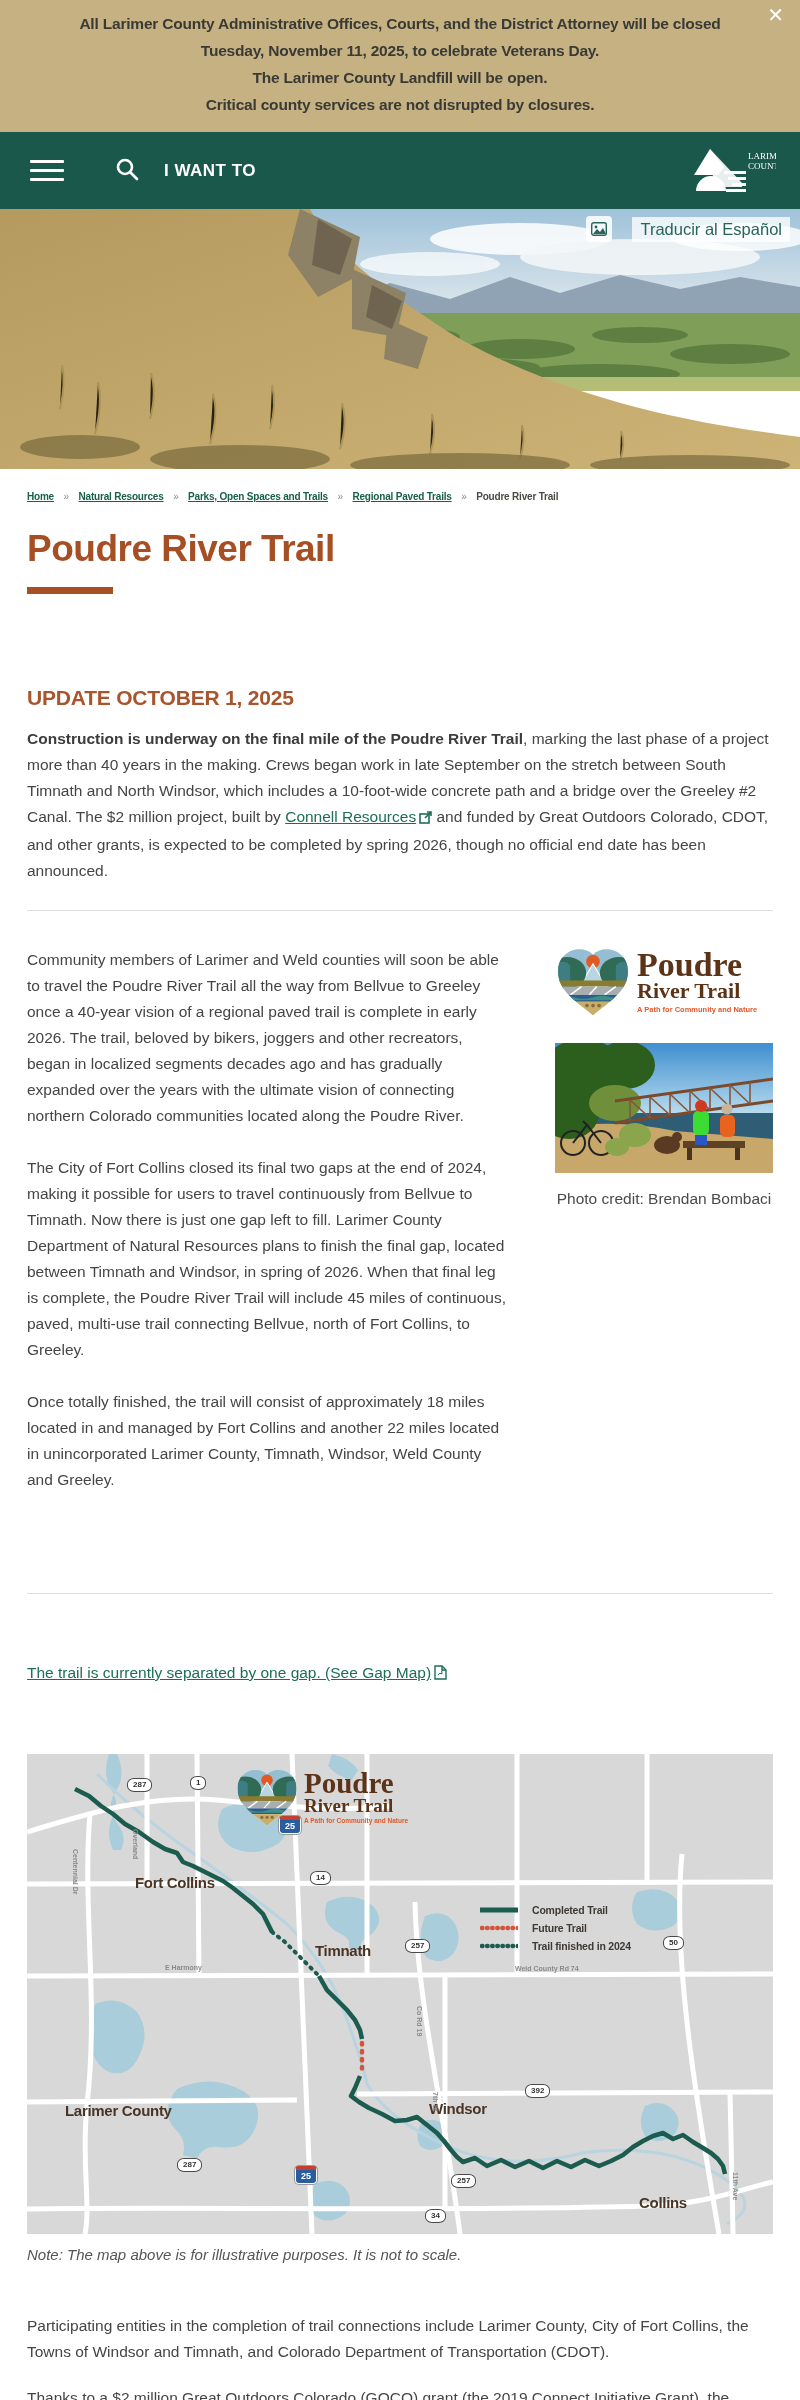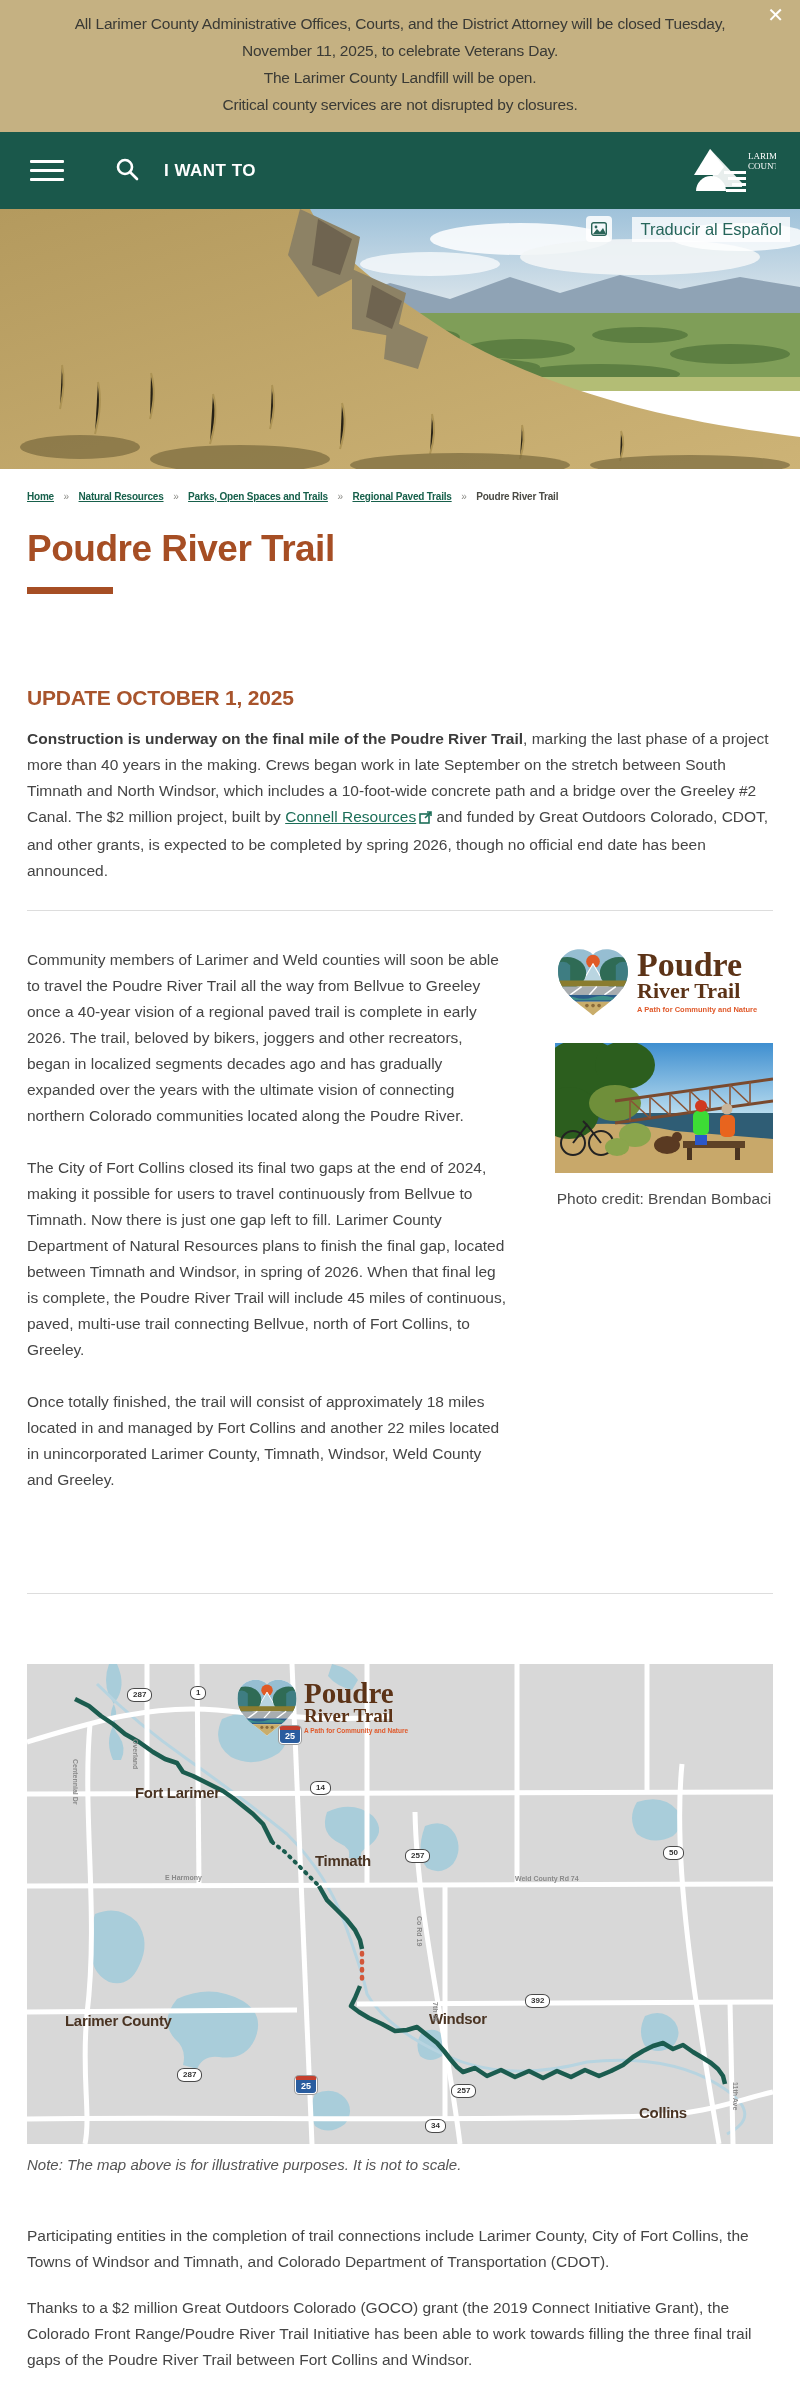--- a/index.html
+++ b/index.html
@@ -3,21 +3,21 @@
 <meta charset="utf-8">
 <style>
   * { margin:0; padding:0; box-sizing:border-box; }
   html,body { width:800px; }
   body {
     width:800px; height:2400px; overflow:hidden; background:#fff;
     font-family:"Liberation Sans","DejaVu Sans",sans-serif; color:#454545;
   }
   
   .alert { position:relative; background:#c5b182; padding:10px 60px 14px; text-align:center; }
-  .alert p { color:#3a3a35; font-weight:normal; font-size:15.5px; line-height:27px; letter-spacing:-.2px; }
+  .alert p { color:#3a3a35; font-weight:bold; font-size:15.5px; line-height:27px; letter-spacing:-.2px; }
   .alert .close { position:absolute; top:4px; right:16px; color:#fff; font-size:20px; font-weight:bold; cursor:pointer; line-height:22px; }
   
   .hdr { background:#1a584b; height:77px; display:flex; align-items:center; padding:0 18px; }
   .burger { width:34px; cursor:pointer; margin-left:12px; }
   .burger span { display:block; height:3px; background:#fff; margin:6px 0; border-radius:1px; }
   .search { margin-left:50px; cursor:pointer; }
   .iwant { color:#fff; font-weight:bold; font-size:17px; letter-spacing:.5px; margin-left:24px; cursor:pointer; }
   .hdr-logo { margin-left:auto; margin-right:6px; cursor:pointer; }
   
   .hero { position:relative; height:260px; overflow:hidden; }
@@ -303,20 +303,25 @@
               <ellipse cx="62" cy="104" rx="12" ry="9"></ellipse>
             </g>
         </svg>
       </div>
       <div class="caption">Photo credit: Brendan Bombaci</div>
     </div>
   </div>
 
   <hr class="rule r2">
 
+  <p class="gaplink"><a class="tlink">The trail is currently separated by one gap. (See Gap Map)</a><span class="pdf-ic"><svg width="13" height="15" viewBox="0 0 13 15">
+          <path d="M1,1 L8,1 L12,5 L12,14 L1,14 Z" fill="none" stroke="#1c6e58" stroke-width="1.4"></path>
+          <path d="M8,1 L8,5 L12,5" fill="none" stroke="#1c6e58" stroke-width="1.4"></path>
+          <path d="M4,10 q2,-3 4,-1 q-1,-4 1,-4" fill="none" stroke="#1c6e58" stroke-width="1"></path>
+        </svg></span></p>
 
   <div class="map-wrap">
     <svg class="base" width="746" height="480" viewBox="0 0 746 480">
       <rect width="746" height="480" fill="#d8d8d8"></rect>
 
       <g fill="#a9cdda">
         <path d="M90,0 q10,22 -2,38 q-10,16 4,34 q8,12 2,24 l-8,0 q-8,-18 0,-34 q8,-14 -4,-30 q-6,-16 0,-32 Z"></path>
         <path d="M195,55 q30,-14 55,4 q18,14 2,30 q-25,16 -48,4 q-20,-14 -9,-38 Z"></path>
         <path d="M300,148 q26,-12 46,4 q14,16 -4,30 q-10,4 -8,14 l-12,-2 q2,-10 -8,-14 q-22,-10 -14,-32 Z"></path>
         <path d="M398,162 q20,-8 30,8 q8,16 -2,30 q-12,12 -26,4 q-12,-14 -2,-42 Z"></path>
@@ -367,22 +372,42 @@
       <svg width="64" height="59" viewBox="0 0 100 92">
           <use href="#prt-emblem"></use>
         </svg>
       <div>
         <div class="l1">Poudre</div>
         <div class="l2">River Trail</div>
         <div class="l3">A Path for Community and Nature</div>
       </div>
     </div>
 
-
-    <span class="mlbl city" style="left:108px; top:120px;">Fort Larimer</span>
+    <div class="legend">
+      <div class="leg-row">
+        <svg class="leg-swatch" width="38" height="6">
+            <line x1="0" y1="3" x2="38" y2="3" stroke="#1b5c4f" stroke-width="5" stroke-linecap="round"></line>
+          </svg>
+        <span class="leg-lbl">Completed Trail</span>
+      </div>
+      <div class="leg-row">
+        <svg class="leg-swatch" width="38" height="6">
+            <line x1="2" y1="3" x2="38" y2="3" stroke="#d2573a" stroke-width="4.5" stroke-dasharray="0.5,4.6" stroke-linecap="round"></line>
+          </svg>
+        <span class="leg-lbl">Future Trail</span>
+      </div>
+      <div class="leg-row">
+        <svg class="leg-swatch" width="38" height="6">
+            <line x1="2" y1="3" x2="38" y2="3" stroke="#1b5c4f" stroke-width="4.5" stroke-dasharray="0.5,4.6" stroke-linecap="round"></line>
+          </svg>
+        <span class="leg-lbl">Trail finished in 2024</span>
+      </div>
+    </div>
+
+    <span class="mlbl city" style="left:108px; top:120px;">Fort Collins</span>
     <span class="mlbl city" style="left:288px; top:188px;">Timnath</span>
     <span class="mlbl city" style="left:38px; top:348px;">Larimer County</span>
     <span class="mlbl city" style="left:402px; top:346px;">Windsor</span>
     <span class="mlbl city" style="left:612px; top:440px;">Collins</span>
 
     <span class="mlbl rlbl vert" style="left:112px; top:75px;">Overland</span>
     <span class="mlbl rlbl vert" style="left:52px; top:95px;">Centennial Dr</span>
     <span class="mlbl rlbl" style="left:138px; top:210px;">E Harmony</span>
     <span class="mlbl rlbl" style="left:488px; top:211px;">Weld County Rd 74</span>
     <span class="mlbl rlbl vert" style="left:412px; top:338px;">7th St</span>

